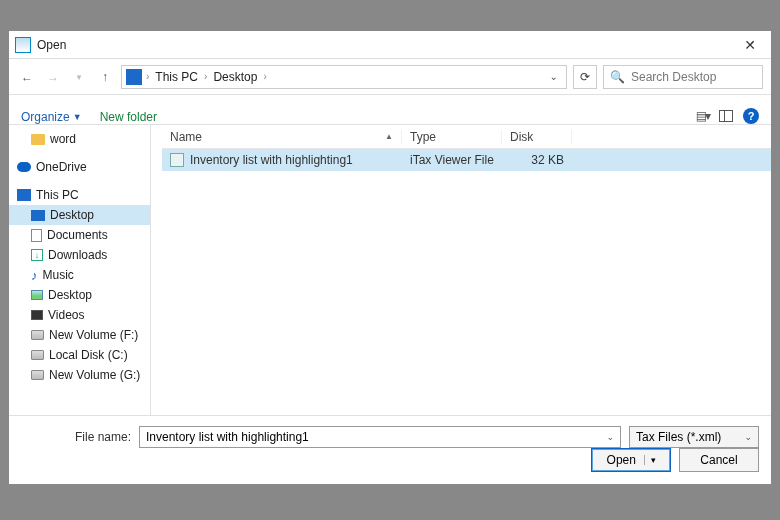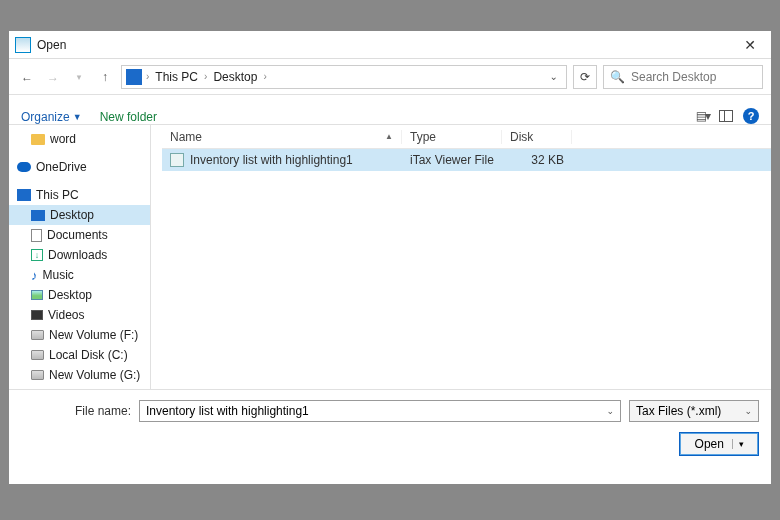--- a/index.html
+++ b/index.html
@@ -78,22 +78,22 @@
   .c-type{width:100px;}
   .c-size{width:70px;}
   .rows{flex:1;}
   .row{height:22px;display:flex;align-items:center;}
   .row.sel{background:#cde7f7;}
   .row .cell{padding:0 8px;color:#333;}
   .row .c-name{display:flex;align-items:center;gap:6px;}
   .fileicon{width:14px;height:14px;border:1px solid #7aa;background:#eaf4f4;}
   .row .c-size{text-align:right;}
   .footer{
-    border-top:1px solid #e0e0e0; padding:10px 12px 28px;
-    display:flex; flex-direction:column; gap:10px;
+    border-top:1px solid #e0e0e0; padding:10px 12px 12px;
+    display:flex; flex-direction:column; gap:0;
   }
   .fn-row{display:flex;align-items:center;gap:8px;}
   .fn-label{width:110px;text-align:right;color:#333;}
   .fn-input{flex:1;height:22px;border:1px solid #999;padding:0 6px;display:flex;align-items:center;justify-content:space-between;}
   .filter{width:130px;height:22px;border:1px solid #999;padding:0 6px;display:flex;align-items:center;justify-content:space-between;background:#f4f4f4;}
   .btn-row{display:flex;justify-content:flex-end;gap:8px;}
   .btn{width:80px;height:24px;border:1px solid #999;background:#f4f4f4;display:flex;align-items:center;justify-content:center;}
   .btn.primary{border:1px solid #0b62c4;box-shadow:inset 0 0 0 1px #5aa4e2;}
   .sortup{font-size:8px;color:#666;}
 </style>
@@ -254,16 +254,17 @@
       <div class="filter">
         <span>Tax Files (*.xml)</span>
         <span style="font-size:9px;color:#555;">⌄</span>
       </div>
     </div>
     <div class="btn-row">
       <div class="btn primary">
         <span>Open</span>
         <span style="margin-left:8px;border-left:1px solid #aaa;padding-left:6px;font-size:9px;">▾</span>
       </div>
+      <div class="btn">Cancel</div>
     </div>
   </div>
 
 </div>
 
 </body></html>

